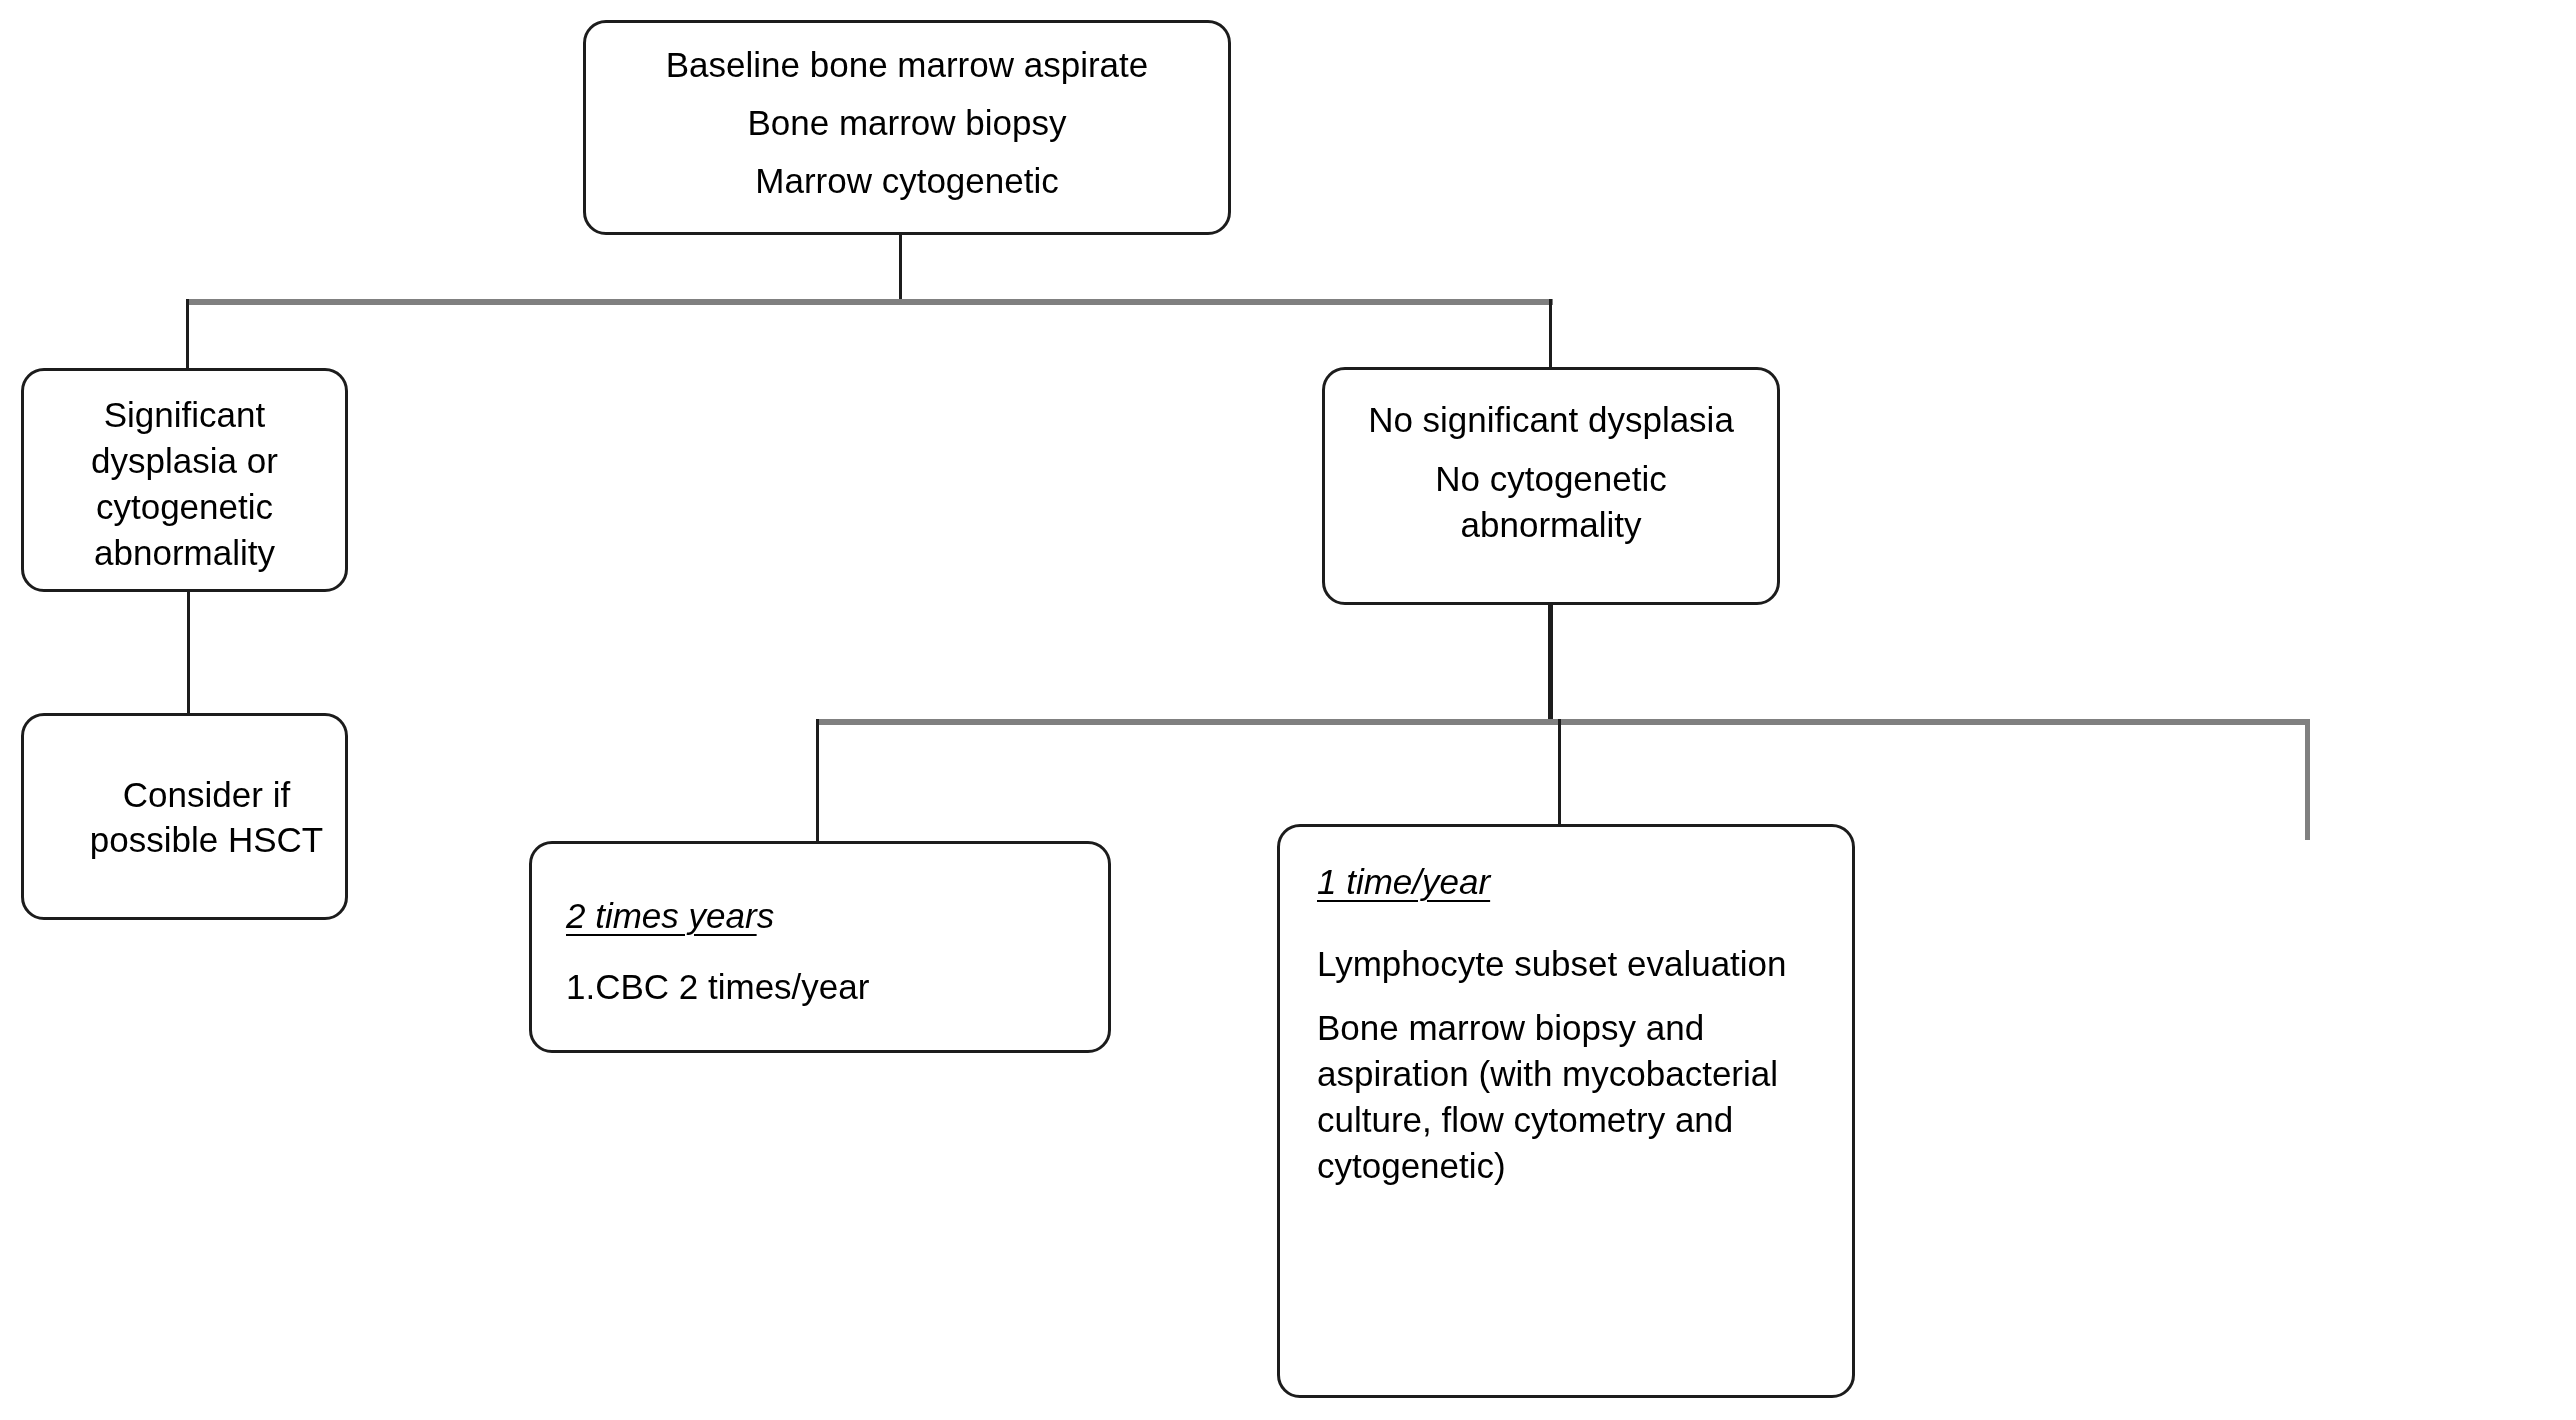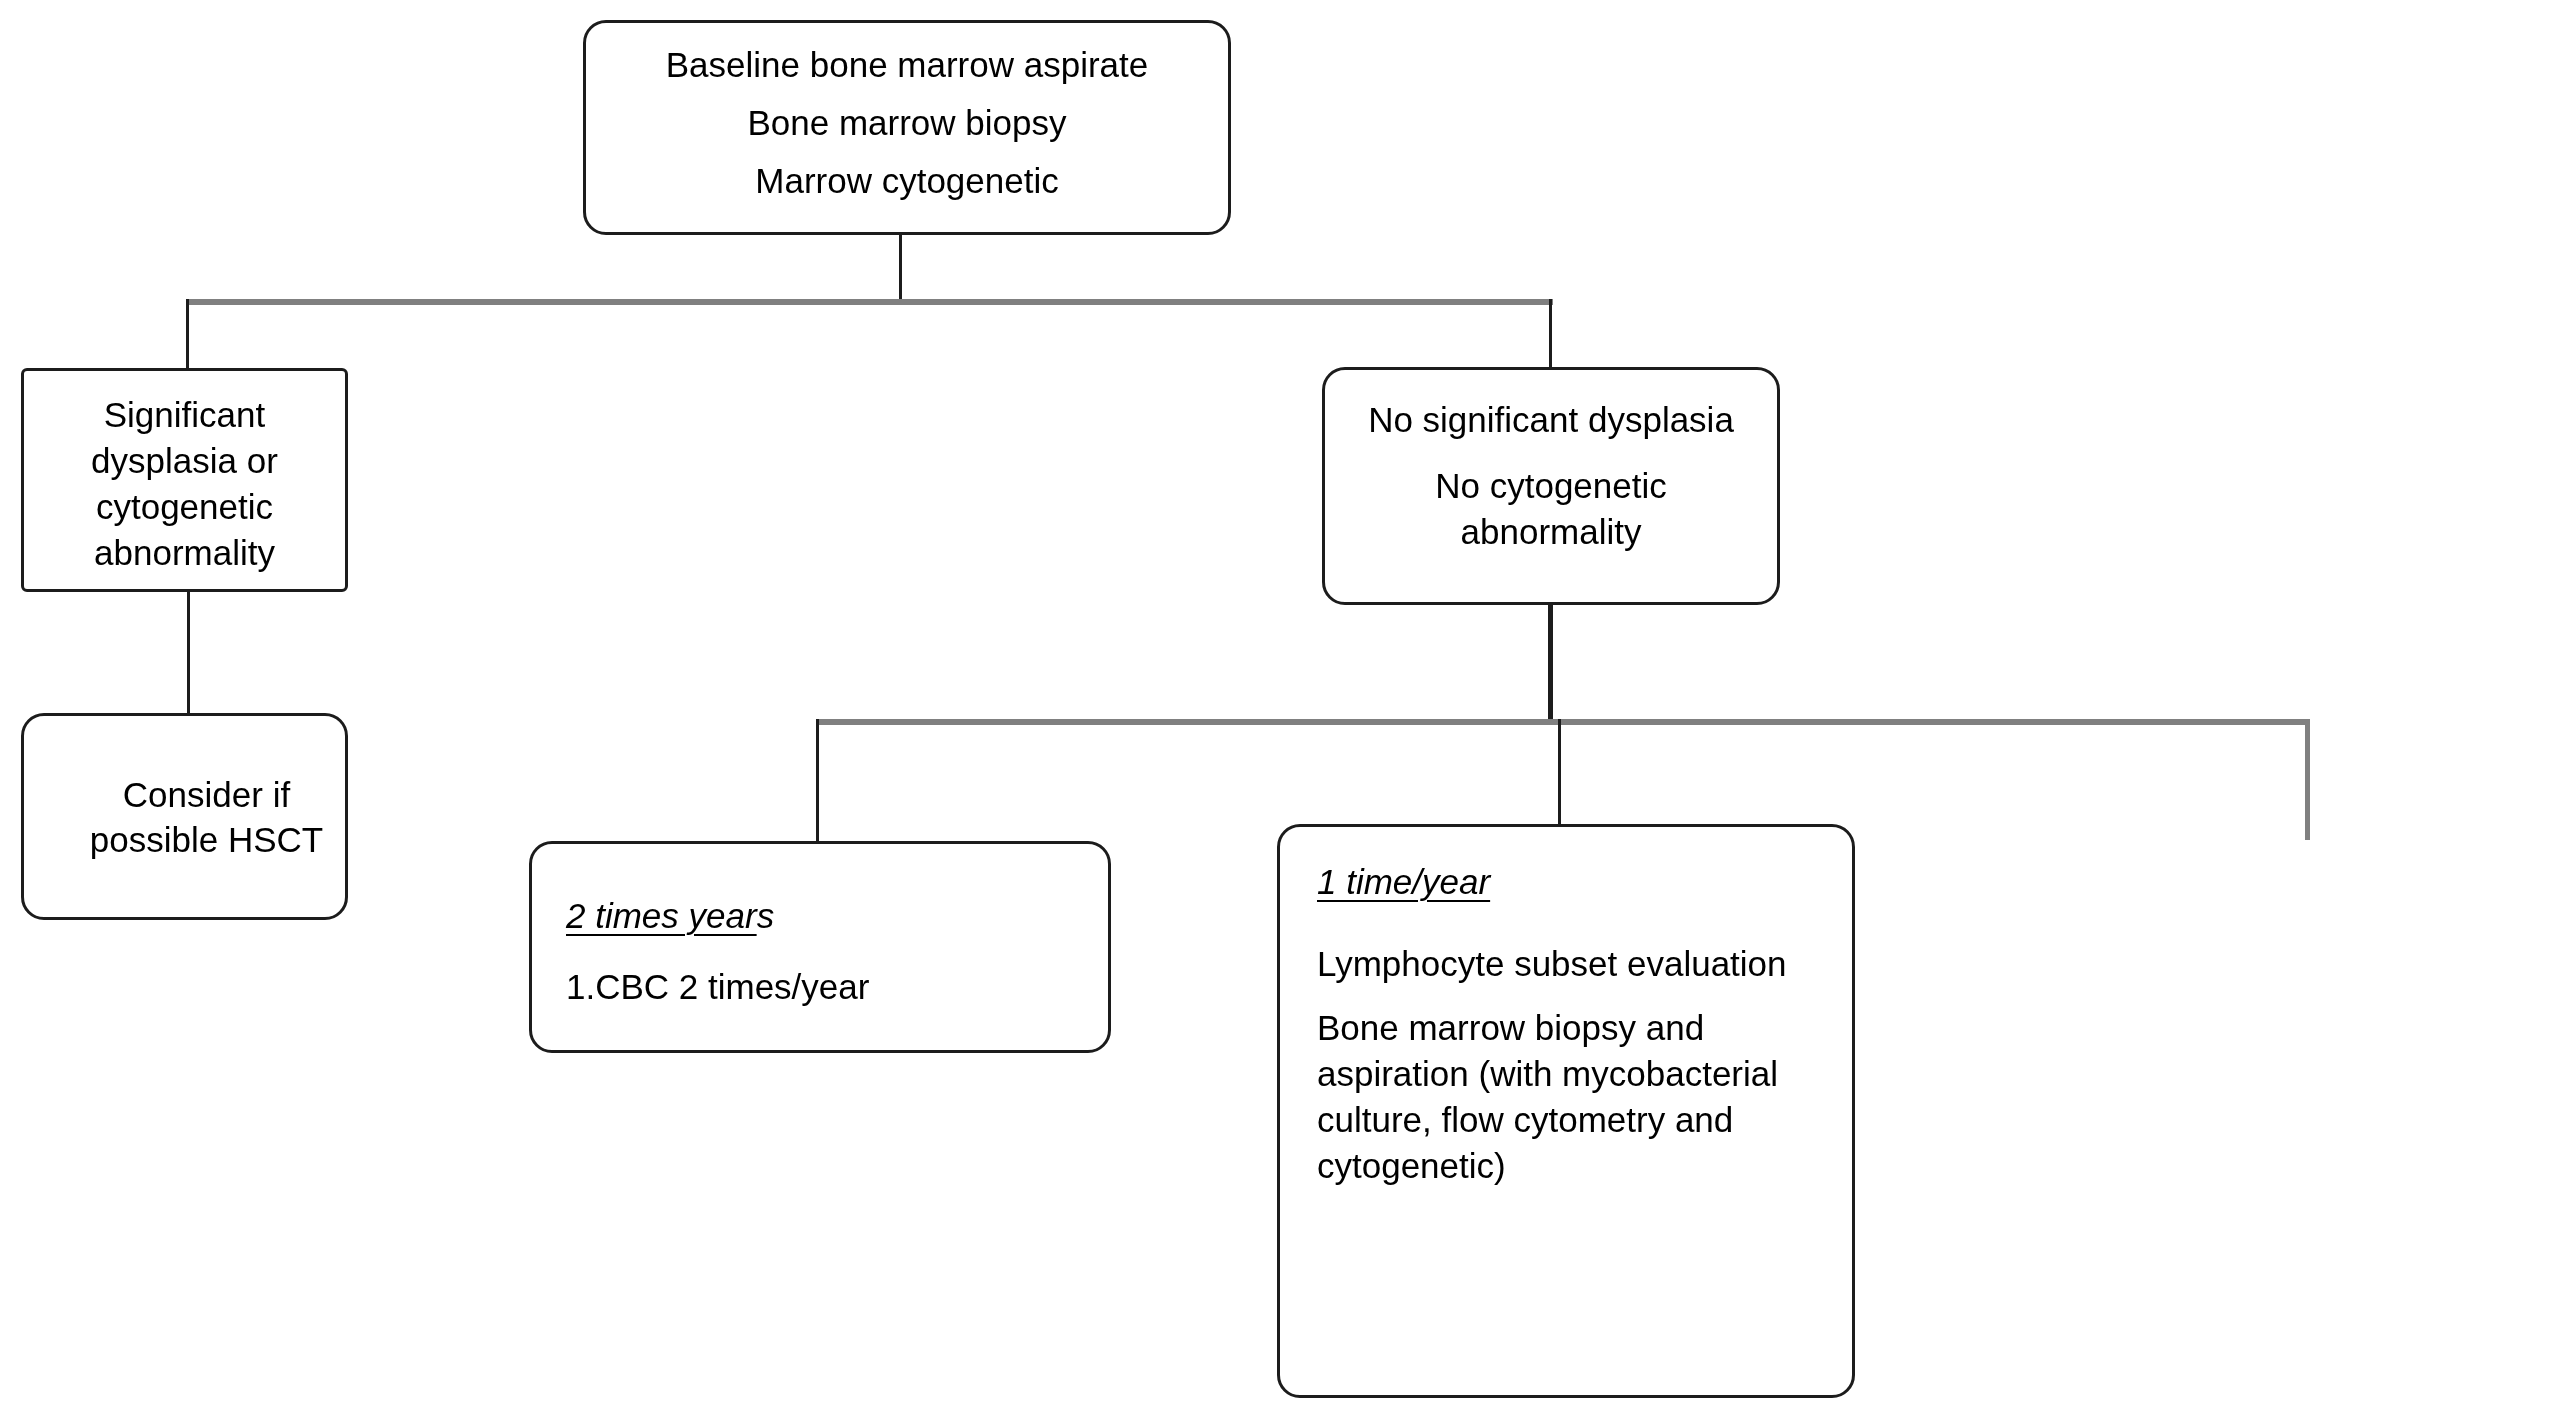--- a/index.html
+++ b/index.html
@@ -26,27 +26,27 @@
   .it{font-style:italic;}
   .u{text-decoration:underline;text-decoration-thickness:2.4px;text-underline-offset:5.7px;}
   .conn{position:absolute;}
   .conn.gray{background:var(--conn-gray);}
   .conn.black{background:var(--conn-black);}
 
   
   #node-baseline{left:583px;top:19.6px;width:648px;height:215px;padding-top:21px;justify-content:flex-start;}
   #node-baseline .line{margin-bottom:16.3px;line-height:42px;}
 
-  #node-dysplasia{left:21px;top:368px;width:327px;height:224px;padding-top:21px;border-radius:6px;}
+  #node-dysplasia{left:21px;top:368px;width:327px;height:224px;padding-top:21px;}
 
   #node-hsct{left:21px;top:713px;width:327px;height:207px;justify-content:center;padding-left:44px;}
   #node-hsct .line{line-height:45px;}
 
   #node-no-dysplasia{left:1322px;top:367px;width:458px;height:238px;padding-top:27px;}
-  #node-no-dysplasia .line-first{margin-bottom:20px;}
+  #node-no-dysplasia .line-first{margin-bottom:13px;}
 
   #node-two-times{left:529px;top:841px;width:582px;height:212px;padding:51px 0 0 34px;}
   #node-two-times .heading{line-height:41px;margin-bottom:28px;}
 
   #node-one-time{left:1277px;top:824px;width:578px;height:574px;padding:34px 0 0 37px;}
   #node-one-time .heading{line-height:41px;margin-bottom:39px;}
 
   #node-vaccination{left:2045px;top:836px;width:523px;height:227px;justify-content:center;padding-left:34px;}
   #node-vaccination .line{line-height:46px;}
 

